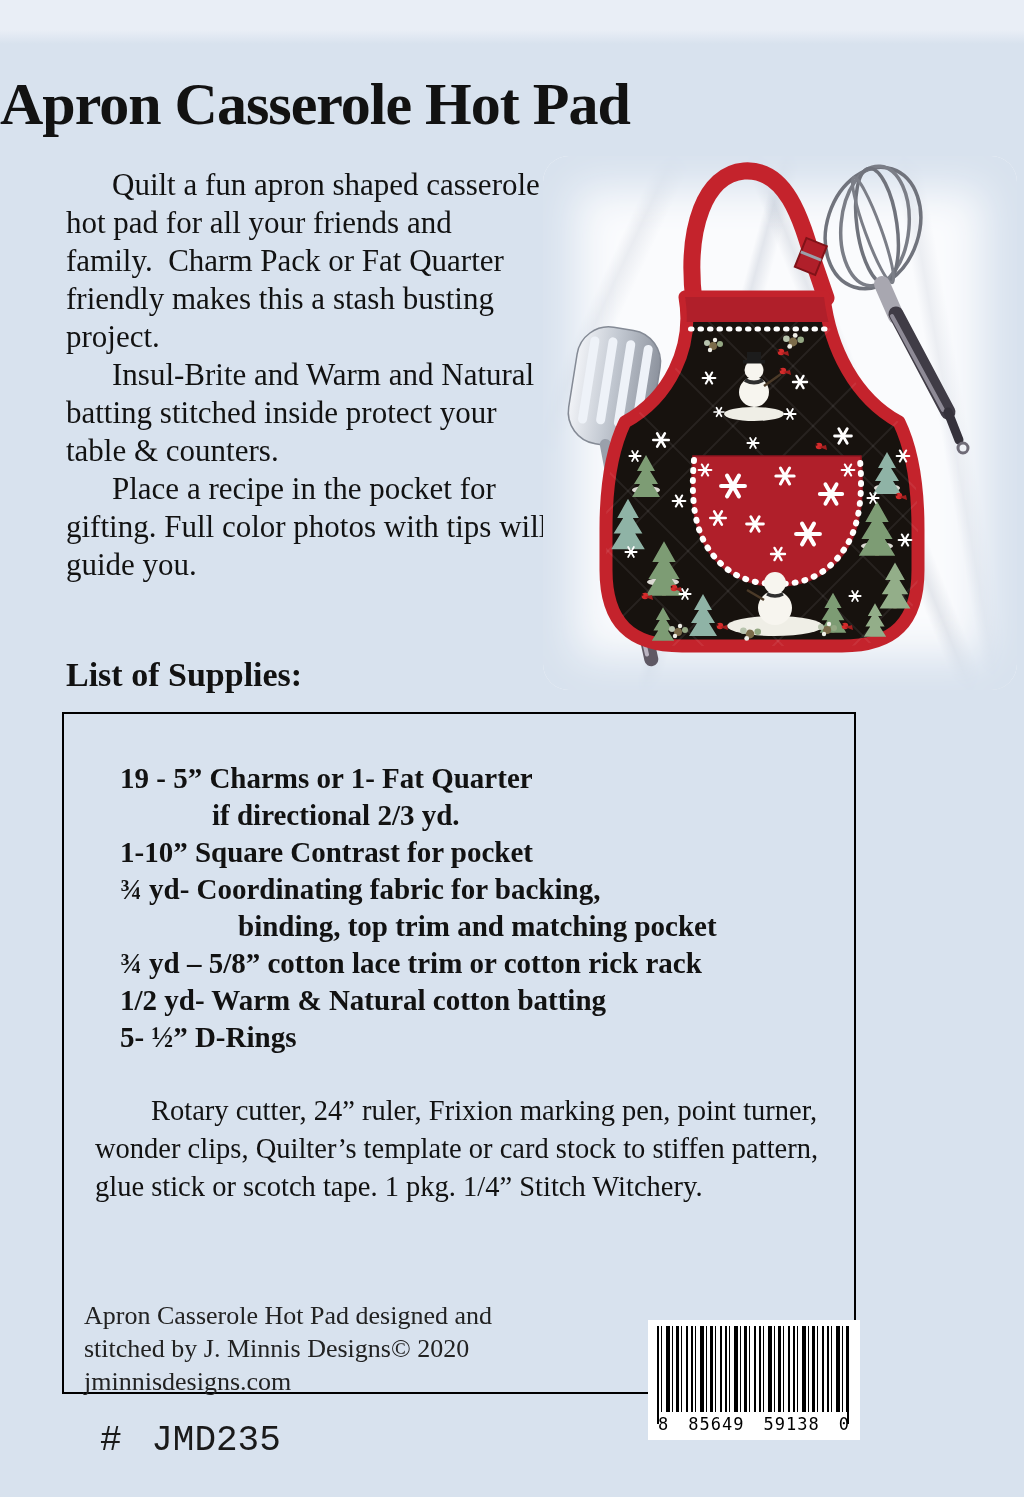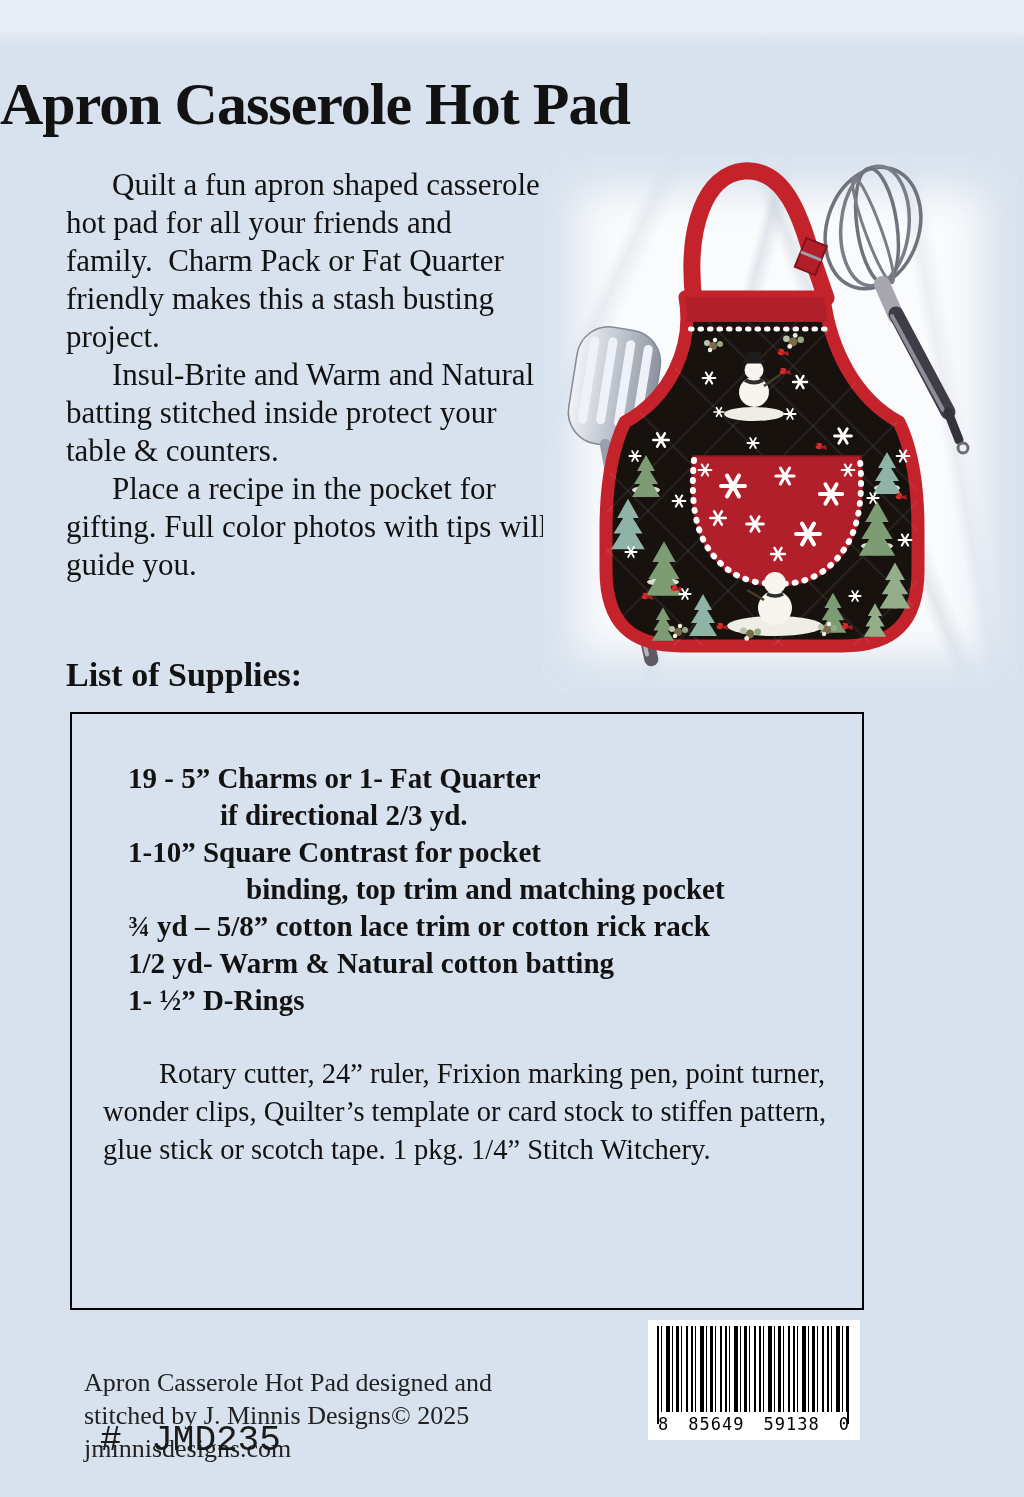--- a/index.html
+++ b/index.html
@@ -30,36 +30,36 @@
       #fafbfd;
     box-shadow:inset 0 0 42px 34px #d8e2ee;
   }
   .photo svg{position:absolute; top:0; left:0;}
   
   .supplies-heading{
     position:absolute; top:656px; left:66px;
     font-size:34px; font-weight:bold;
   }
   .supply-box{
-    position:absolute; top:712px; left:62px; width:794px; height:598px;
-    border:2px solid #000; box-sizing:border-box;margin-left:8px;
+    position:absolute; top:712px; left:62px; width:794px; height:682px;
+    border:2px solid #000; box-sizing:border-box;
   }
   .supply-list{
     margin:46px 8px 0 56px;
     font-size:29px; font-weight:bold; line-height:37px;
   }
   .supply-list .cont1{margin-left:92px;}
   .supply-list .cont2{margin-left:118px;}
   .tools-note{
     margin:36px 24px 0 31px; width:742px;
     font-size:28.5px; line-height:38px; text-indent:56px;
   }
   
   .credit{
-    position:absolute; top:1366px; left:84px;
+    position:absolute; top:1299px; left:84px;
     font-size:26px; line-height:33px; color:#222;
   }
   .item-number{
     position:absolute; top:1420px; left:100px;
     font-size:36px; color:#1a1a1a; word-spacing:8px;font-family:Liberation Mono, monospace;
   }
   .barcode{
     position:absolute; top:1320px; left:648px; width:212px; height:120px;
     background:#fff; box-sizing:border-box; padding:6px 9px 0 9px;
   }
@@ -252,31 +252,32 @@
     </svg>
   </div>
 
   <div class="supplies-heading">List of Supplies:</div>
 
   <div class="supply-box">
     <div class="supply-list">
       <div>19 - 5” Charms or 1- Fat Quarter</div>
       <div class="cont1">if directional 2/3 yd.</div>
       <div>1-10” Square Contrast for pocket</div>
+      <div>¾ yd- Coordinating fabric for backing,</div>
       <div class="cont2">binding, top trim and matching pocket</div>
       <div>¾ yd – 5/8” cotton lace trim or cotton rick rack</div>
       <div>1/2 yd- Warm &amp; Natural cotton batting</div>
-      <div>1- ½” D-Rings</div>
+      <div>5- ½” D-Rings</div>
     </div>
     <p class="tools-note">Rotary cutter, 24” ruler, Frixion marking pen, point turner, wonder clips, Quilter’s template or card stock to stiffen pattern, glue stick or scotch tape. 1 pkg. 1/4” Stitch Witchery.</p>
   </div>
 
   <div class="credit">
     <div>Apron Casserole Hot Pad designed and</div>
-    <div>stitched by J. Minnis Designs© 2025</div>
+    <div>stitched by J. Minnis Designs© 2020</div>
     <div>jminnisdesigns.com</div>
   </div>
 
   <div class="item-number"># JMD235</div>
 
   <div class="barcode">
     <div class="bars"></div>
     <div class="bar-digits">
       <span>8</span>
       <span>85649</span>

